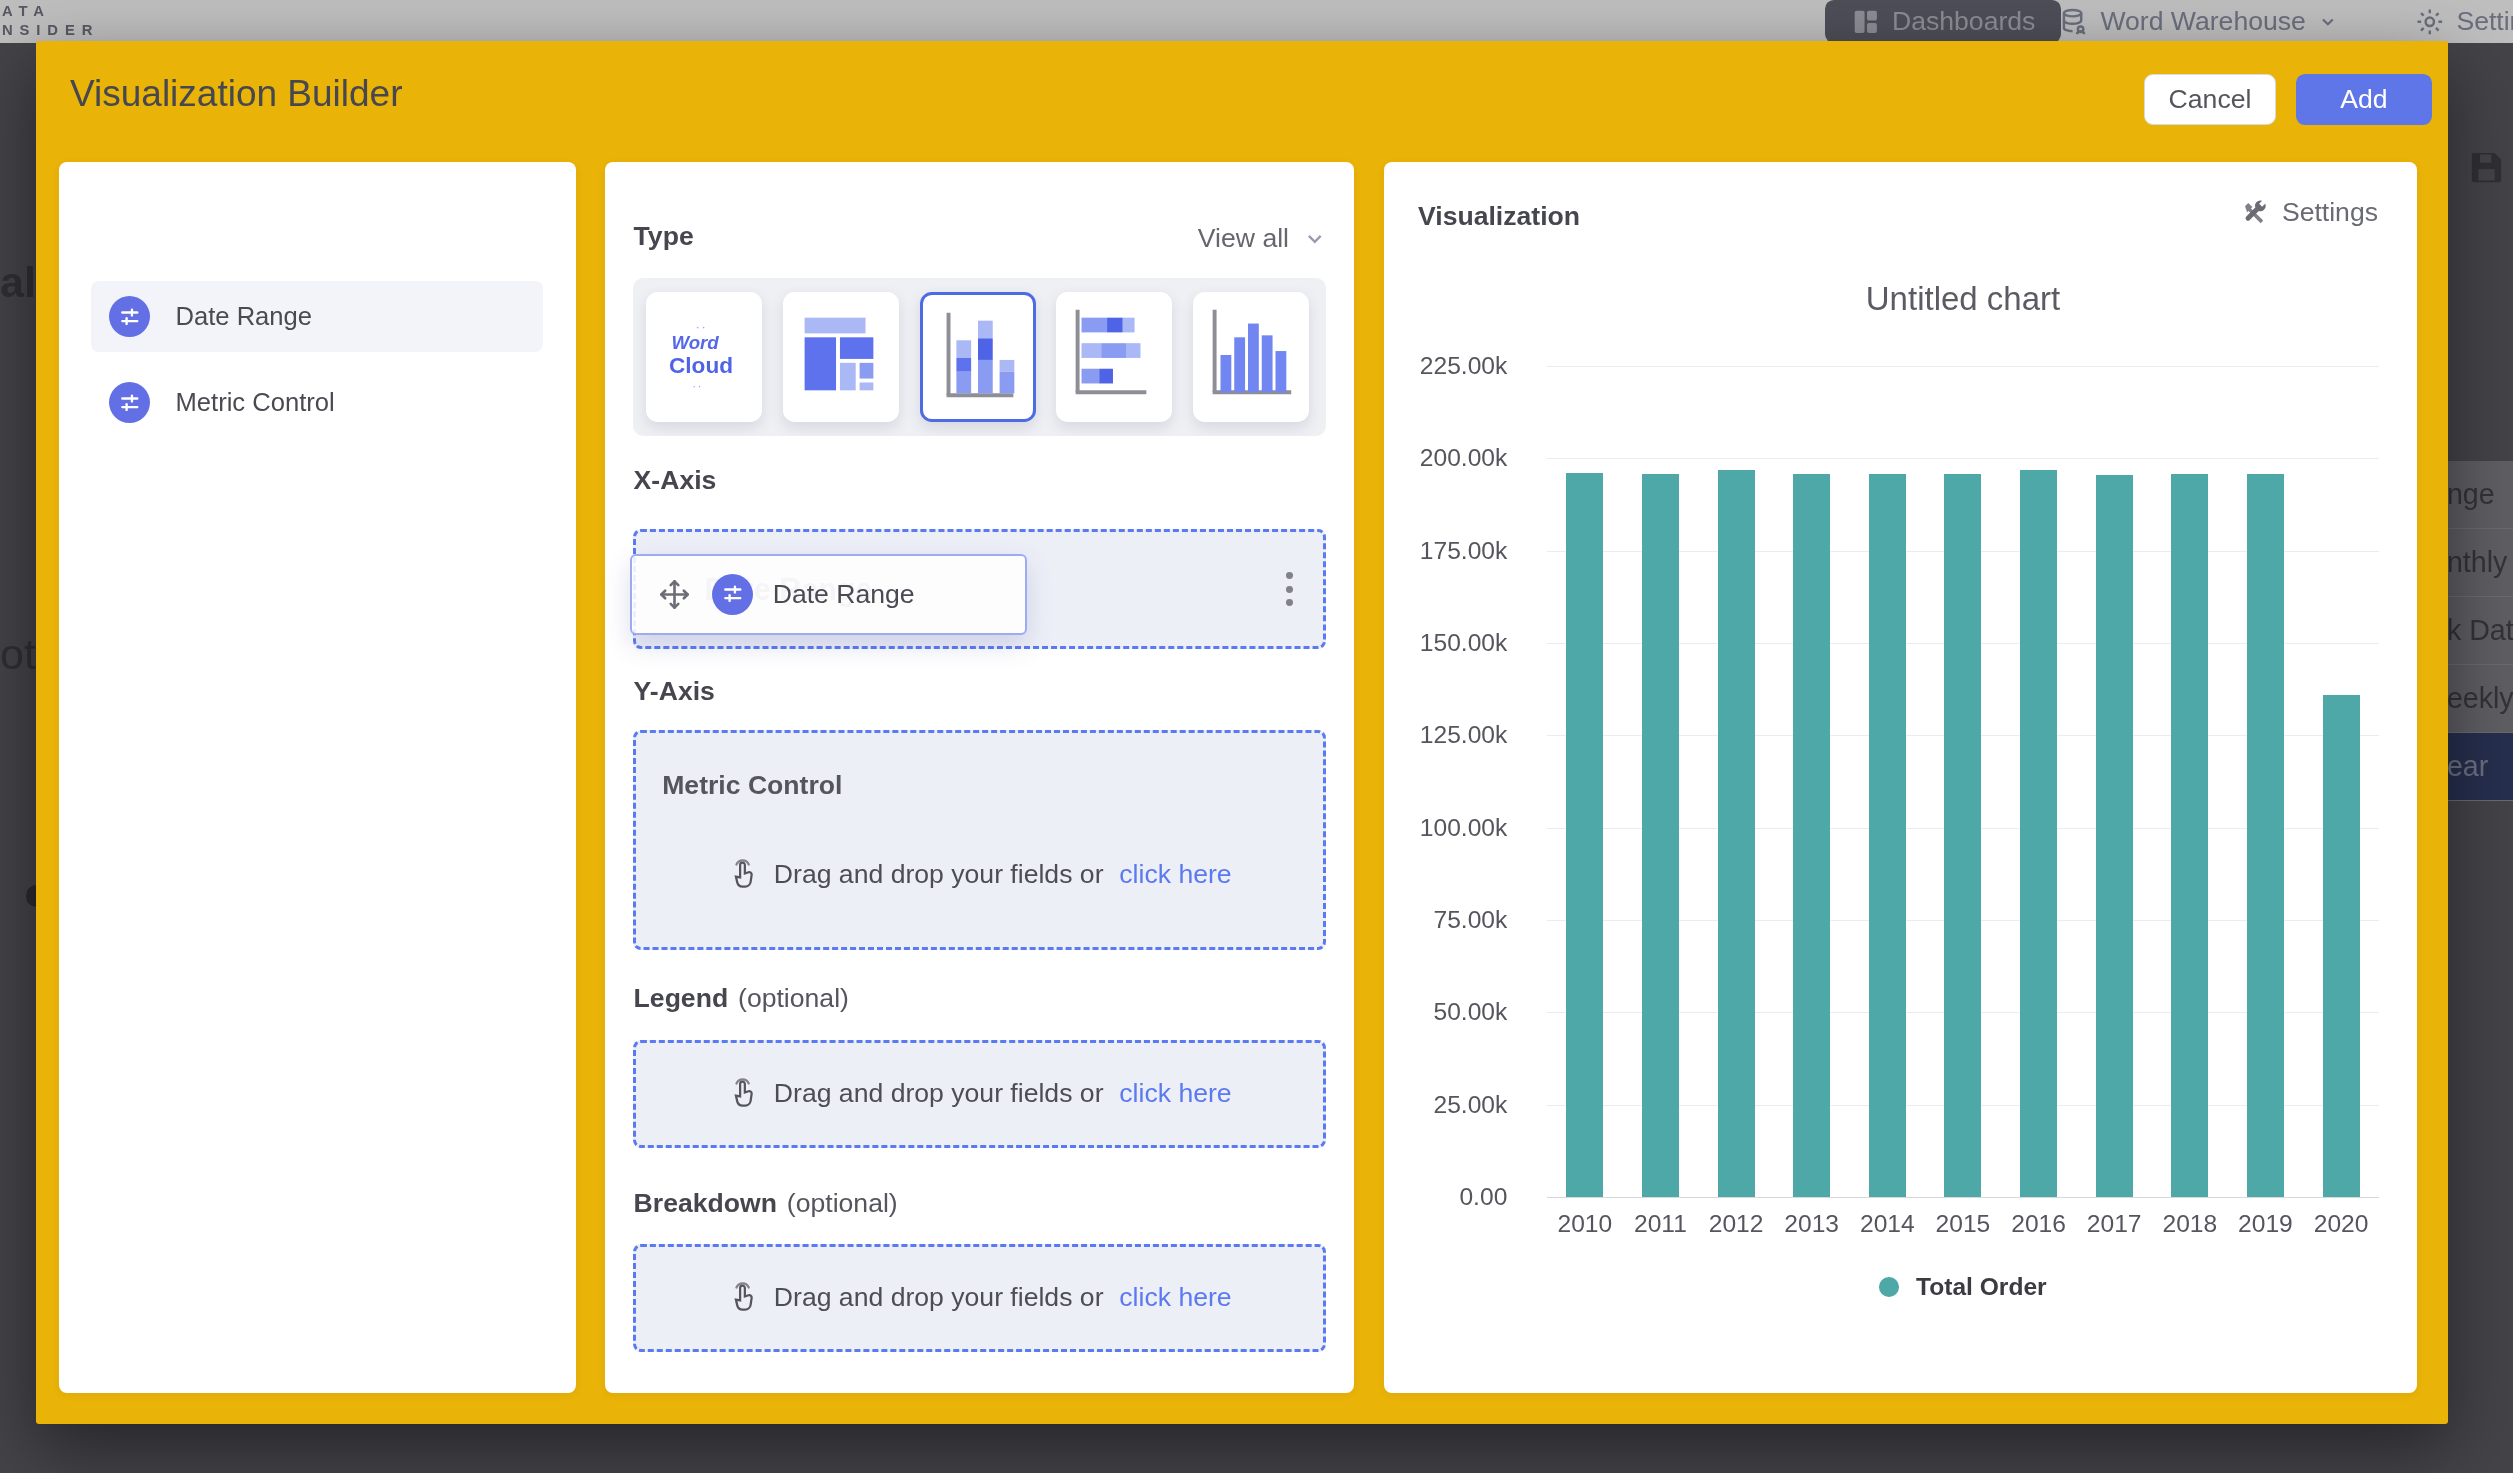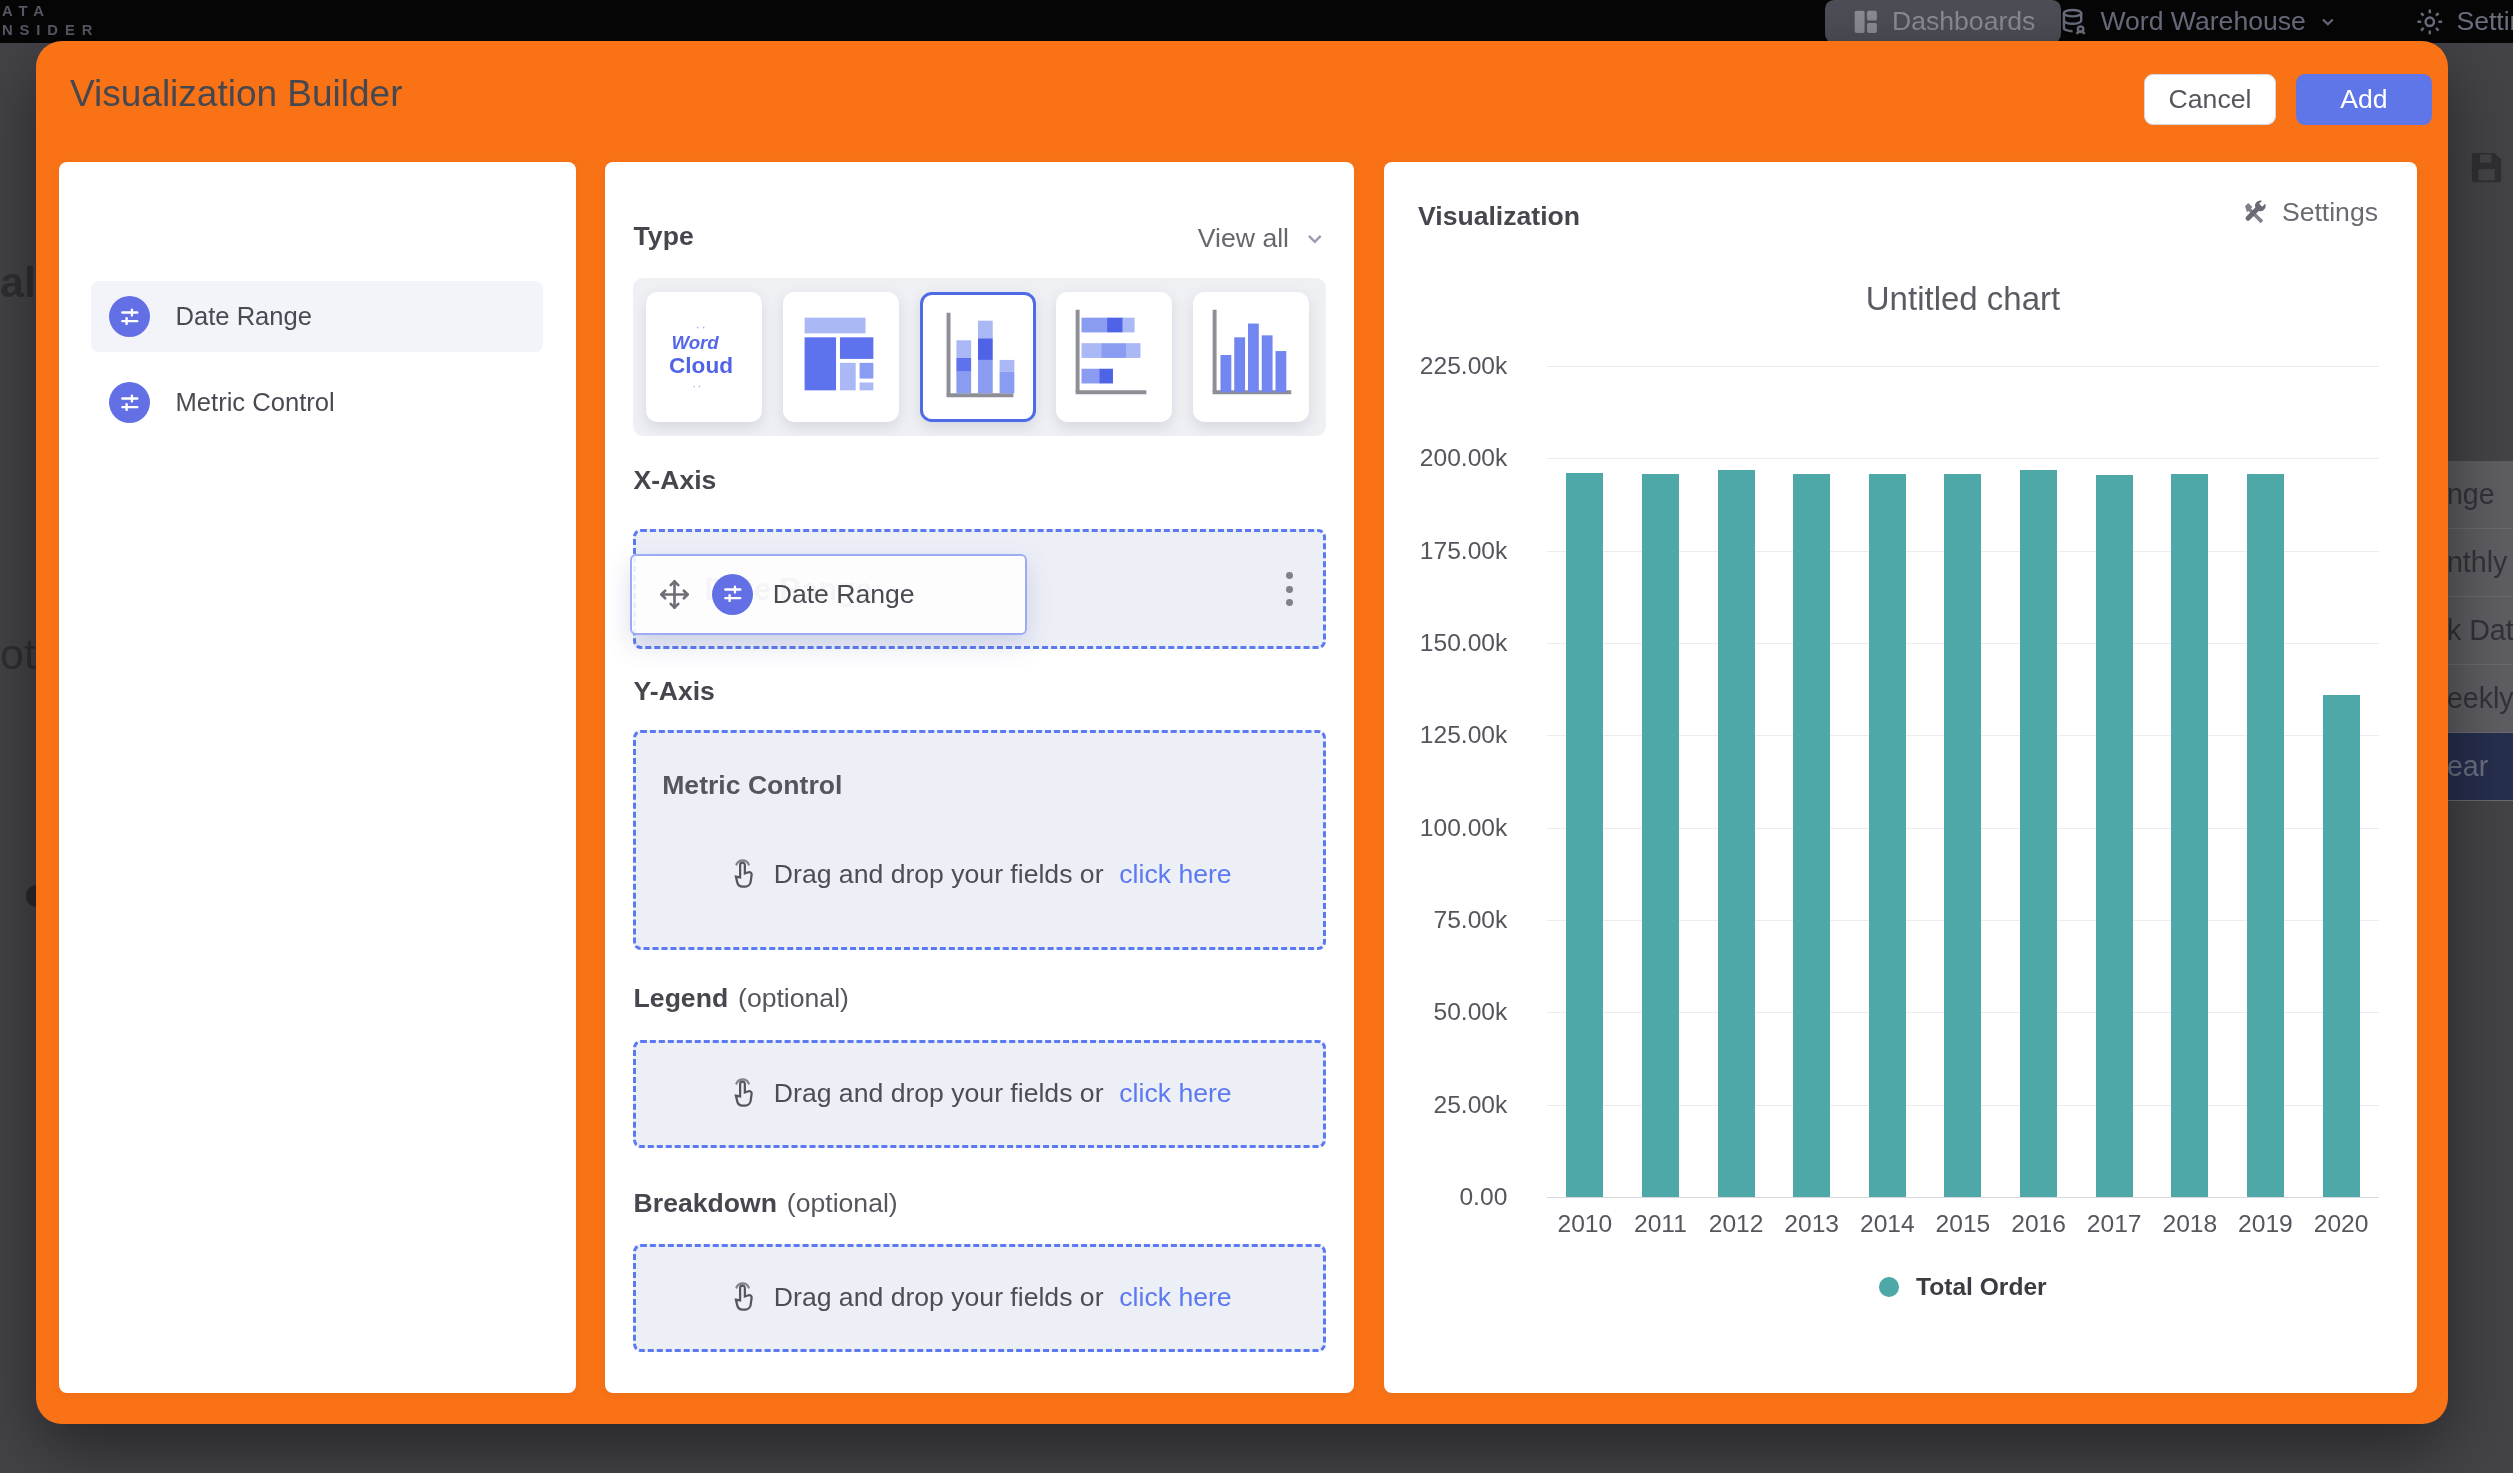--- a/index.html
+++ b/index.html
@@ -1,37 +1,37 @@
 <!DOCTYPE html>
 <html style="--accent: #5f76e8; --bar: #4fa8a8; --dash: #5b79f0;"><head>
 <meta charset="utf-8">
 <style>
   * { margin:0; padding:0; box-sizing:border-box; }
   html,body { width:2514px; height:1474px; overflow:hidden; }
   body { font-family:"Liberation Sans", sans-serif; background:#57555a; position:relative; }
   .abs { position:absolute; }
 
   
-  #navbar { position:absolute; left:0; top:0; width:2514px; height:43px; background:#000000; }
+  #navbar { position:absolute; left:0; top:0; width:2514px; height:43px; background:#ffffff; }
   .logo { position:absolute; left:2px; top:2px; color:#6f7280; font-weight:bold; font-size:14.8px; letter-spacing:6.9px; line-height:18.7px; white-space:pre; }
   .nav-item { position:absolute; top:0; height:43px; display:flex; align-items:center; gap:11.8px; color:#8b90a4; font-size:26.6px;justify-content:space-between; }
   .nav-pill { background:#63656f; border-radius:8.9px; color:#b9bbc4; padding:0 25.6px; }
   .nav-ico { width:29.6px; height:29.6px; flex:0 0 auto; }
   #bg-left-frag1 { left:0; top:258px; font-size:43px; color:#3a393f; font-weight:bold; }
   #bg-left-frag2 { left:0; top:630px; font-size:43px; color:#3a393f; }
   #bg-bullet { left:25.6px; top:885px; width:21.7px; height:21.7px; border-radius:50%; background:#343338; }
   #bg-save { right:7.9px; top:148px; width:39px; height:39px; color:#3a393f; }
   #bg-dropdown { position:absolute; right:0; top:461px; width:73px; }
   .bg-opt { height:68px; background:#7b7a80; border-bottom:1px solid #8d8c92; color:#3f3e45; font-size:28.6px; display:flex; align-items:center; padding-left:5.9px; overflow:hidden; white-space:nowrap; }
   .bg-opt.selected { background:#2d3a63; color:#8e94a8; }
 
   #overlay { position:absolute; left:0; top:0; width:2514px; height:1474px; background:rgba(22,22,26,0.28); }
 
   
-  #modal { position:absolute; left:36px; top:41px; width:2412px; height:1383px; background:#f97316; border-radius:26px; box-shadow:0 23.6px 69px rgba(0,0,0,0.45); }
+  #modal { position:absolute; left:36px; top:41px; width:2412px; height:1383px; background:#eab308; border-radius:3px; box-shadow:0 23.6px 69px rgba(0,0,0,0.45); }
   #modal-title { position:absolute; left:34px; top:31.5px; font-size:37px; color:#47474f; }
   .btn { position:absolute; height:51px; border-radius:8.9px; font-size:26.6px; display:flex; align-items:center; justify-content:center; cursor:pointer; }
   #btn-cancel { left:2108px; top:33px; width:132px; background:#ffffff; border:1px solid #d8d8e2; color:#55555d; }
   #btn-add { left:2260px; top:33px; width:136px; background:var(--accent,#5f76e8); color:#ffffff; border:none; }
 
   .card { position:absolute; top:121px; height:1231px; background:#ffffff; border-radius:7.9px; box-shadow:0 2px 9.9px rgba(40,40,70,0.06); }
   #card-left { left:22.7px;  width:517px; }
   #card-mid  { left:569px; width:749px; }
   #card-right{ left:1348px; width:1033px; }
 

